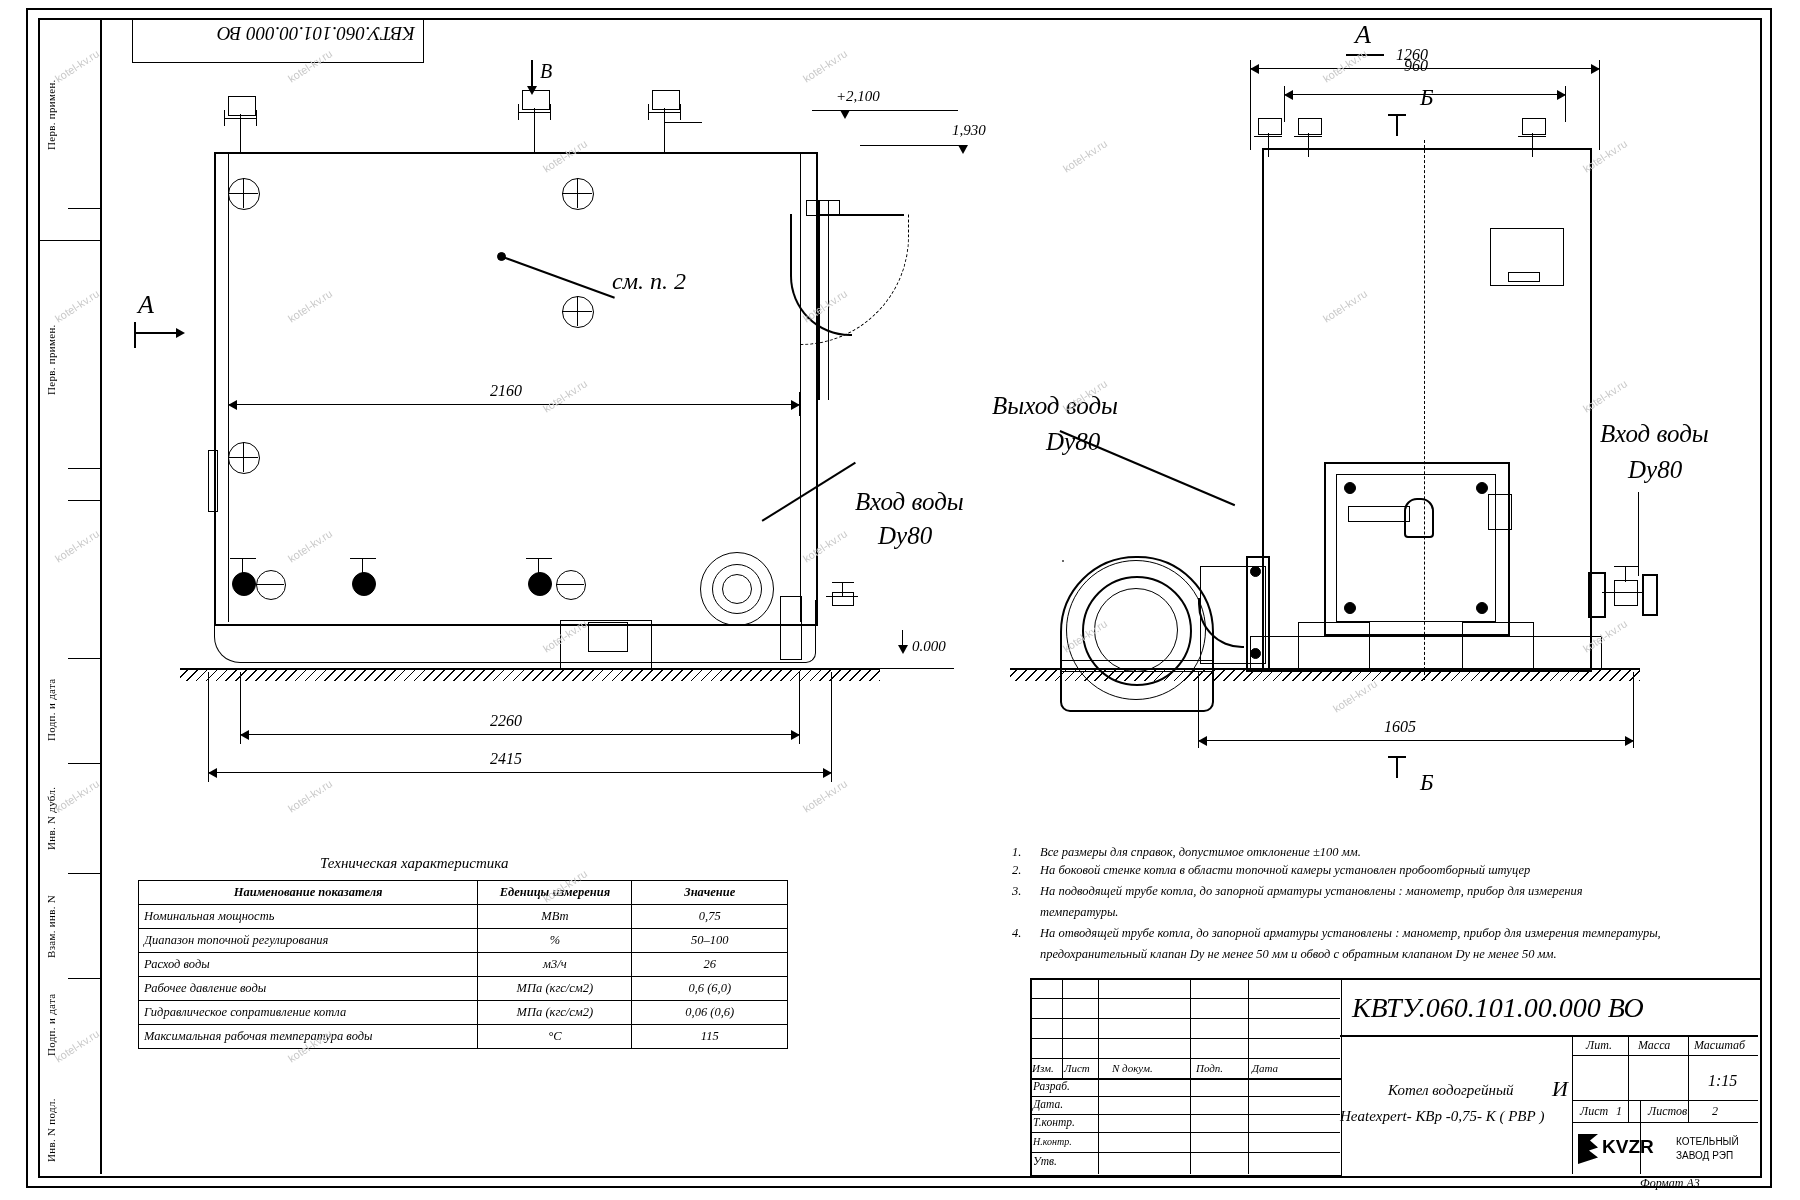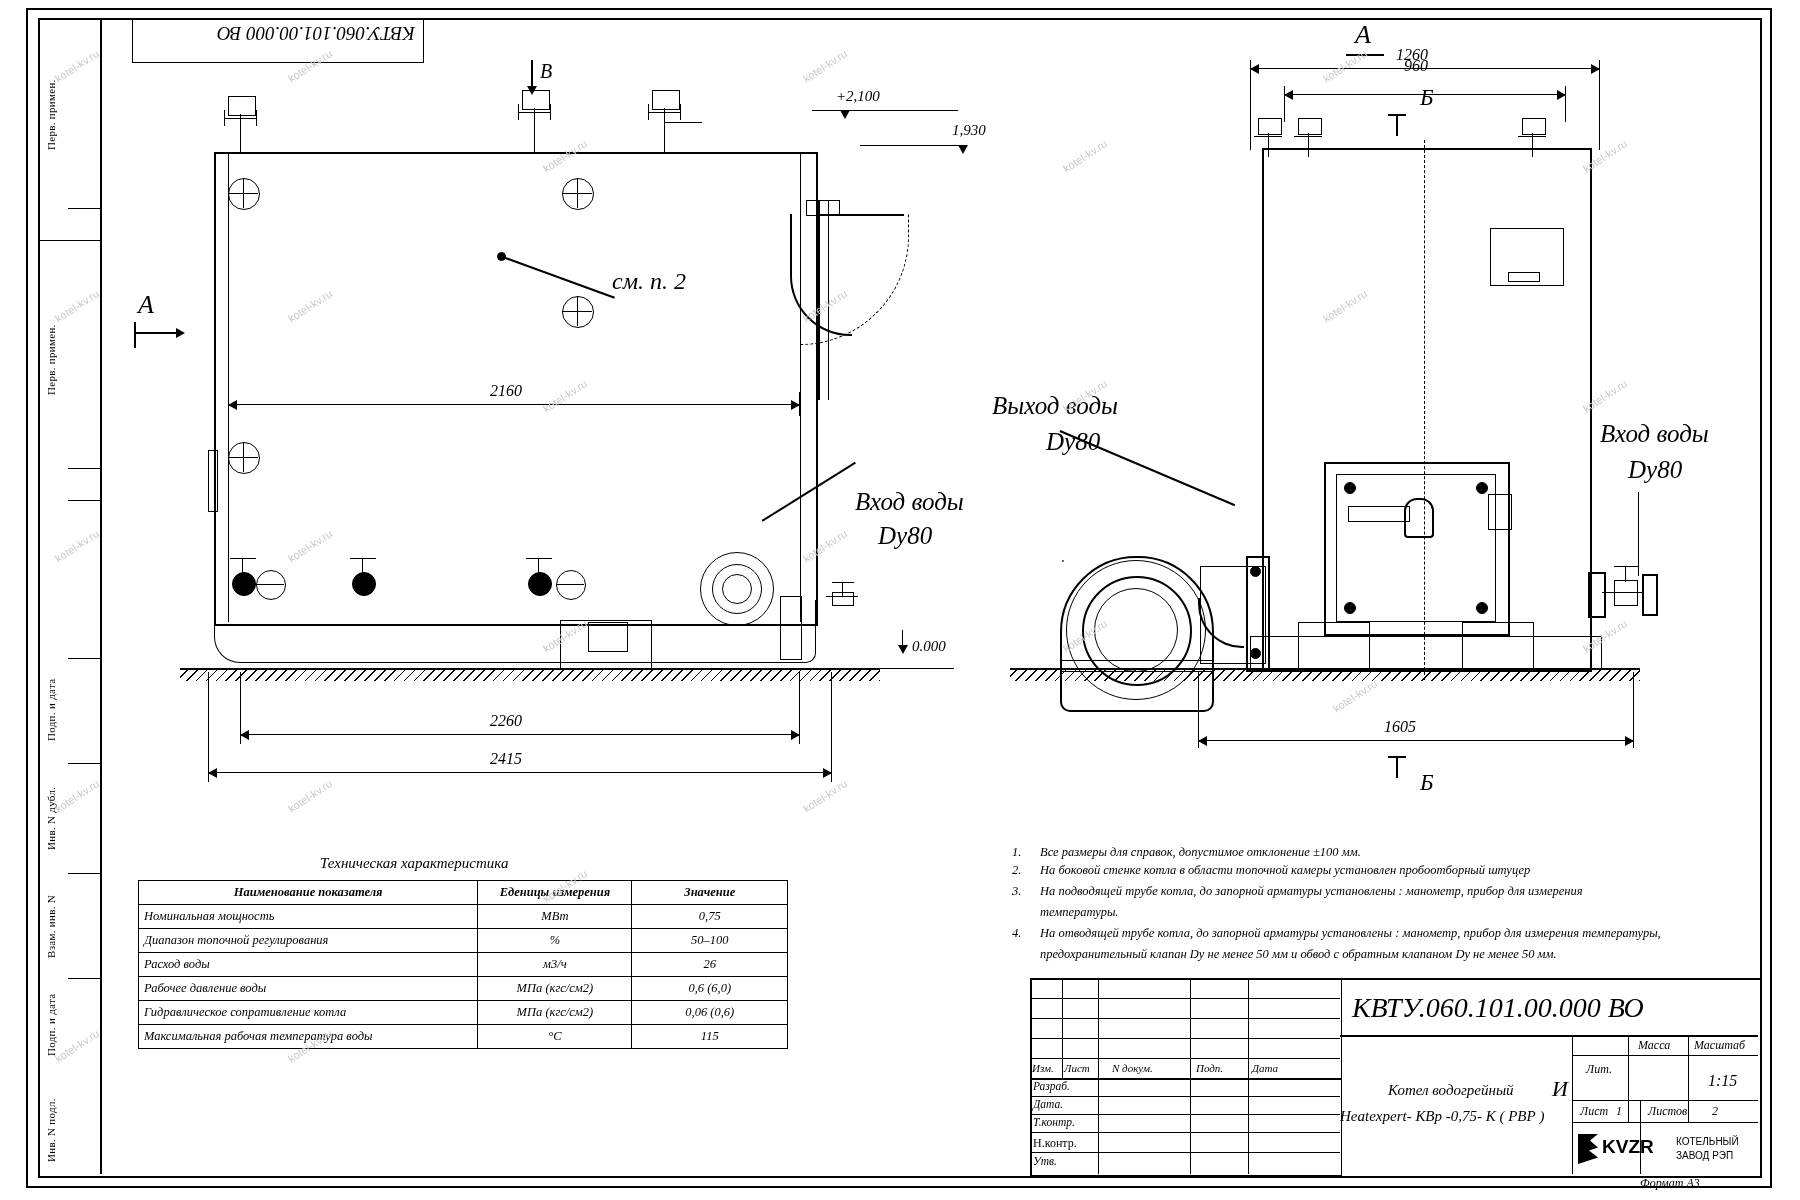--- a/index.html
+++ b/index.html
@@ -417,38 +417,38 @@
   <div class="ln h" style="left:1030px;top:1114px;width:310px;"></div>
   <div class="ln h" style="left:1030px;top:1132px;width:310px;"></div>
   <div class="ln h" style="left:1030px;top:1152px;width:310px;"></div>
   <div class="ln v" style="left:1098px;top:1078px;height:96px;"></div>
   <div class="ln v" style="left:1190px;top:1078px;height:96px;"></div>
   <div class="ln v" style="left:1248px;top:1078px;height:96px;"></div>
 
   <div class="txt" style="left:1033px;top:1080px;font-size:11.5px;font-style:italic;">Разраб.</div>
   <div class="txt" style="left:1033px;top:1098px;font-size:11.5px;font-style:italic;">Дата.</div>
   <div class="txt" style="left:1033px;top:1116px;font-size:11.5px;font-style:italic;">Т.контр.</div>
-  <div class="txt" style="left:1033px;top:1136px;font-size:12px;">Н.контр.</div>
+  <div class="txt" style="left:1033px;top:1136px;font-size:10px;font-style:italic;">Н.контр.</div>
   <div class="txt" style="left:1033px;top:1155px;font-size:11.5px;font-style:italic;">Утв.</div>
 
   <div class="ln h2" style="left:1340px;top:1035px;width:418px;"></div>
   <div class="txt" style="left:1352px;top:992px;font-size:28px;font-style:italic;">КВТУ.060.101.00.000 ВО</div>
 
   <div class="txt" style="left:1388px;top:1082px;font-size:15px;font-style:italic;">Котел водогрейный</div>
   <div class="txt" style="left:1340px;top:1108px;font-size:15px;font-style:italic;">Heatexpert- КВр -0,75- К ( РВР )</div>
 
   <div class="ln v" style="left:1572px;top:1035px;height:139px;"></div>
   <div class="ln h" style="left:1572px;top:1055px;width:186px;"></div>
   <div class="ln h" style="left:1572px;top:1100px;width:186px;"></div>
   <div class="ln h" style="left:1572px;top:1122px;width:186px;"></div>
   <div class="ln v" style="left:1628px;top:1035px;height:87px;"></div>
   <div class="ln v" style="left:1688px;top:1035px;height:87px;"></div>
   <div class="ln v" style="left:1640px;top:1100px;height:74px;"></div>
 
-  <div class="txt" style="left:1586px;top:1038px;font-size:12px;font-style:italic;margin-top:24px;">Лит.</div>
+  <div class="txt" style="left:1586px;top:1038px;font-size:12px;font-style:italic;">Лит.</div>
   <div class="txt" style="left:1638px;top:1038px;font-size:12px;font-style:italic;">Масса</div>
   <div class="txt" style="left:1694px;top:1038px;font-size:12px;font-style:italic;">Масштаб</div>
   <div class="txt" style="left:1708px;top:1072px;font-size:16px;font-style:italic;">1:15</div>
   <div class="txt" style="left:1552px;top:1076px;font-size:22px;font-style:italic;">И</div>
 
   <div class="txt" style="left:1580px;top:1104px;font-size:12px;font-style:italic;">Лист</div>
   <div class="txt" style="left:1616px;top:1104px;font-size:12px;font-style:italic;">1</div>
   <div class="txt" style="left:1648px;top:1104px;font-size:12px;font-style:italic;">Листов</div>
   <div class="txt" style="left:1712px;top:1104px;font-size:12px;font-style:italic;">2</div>
 

